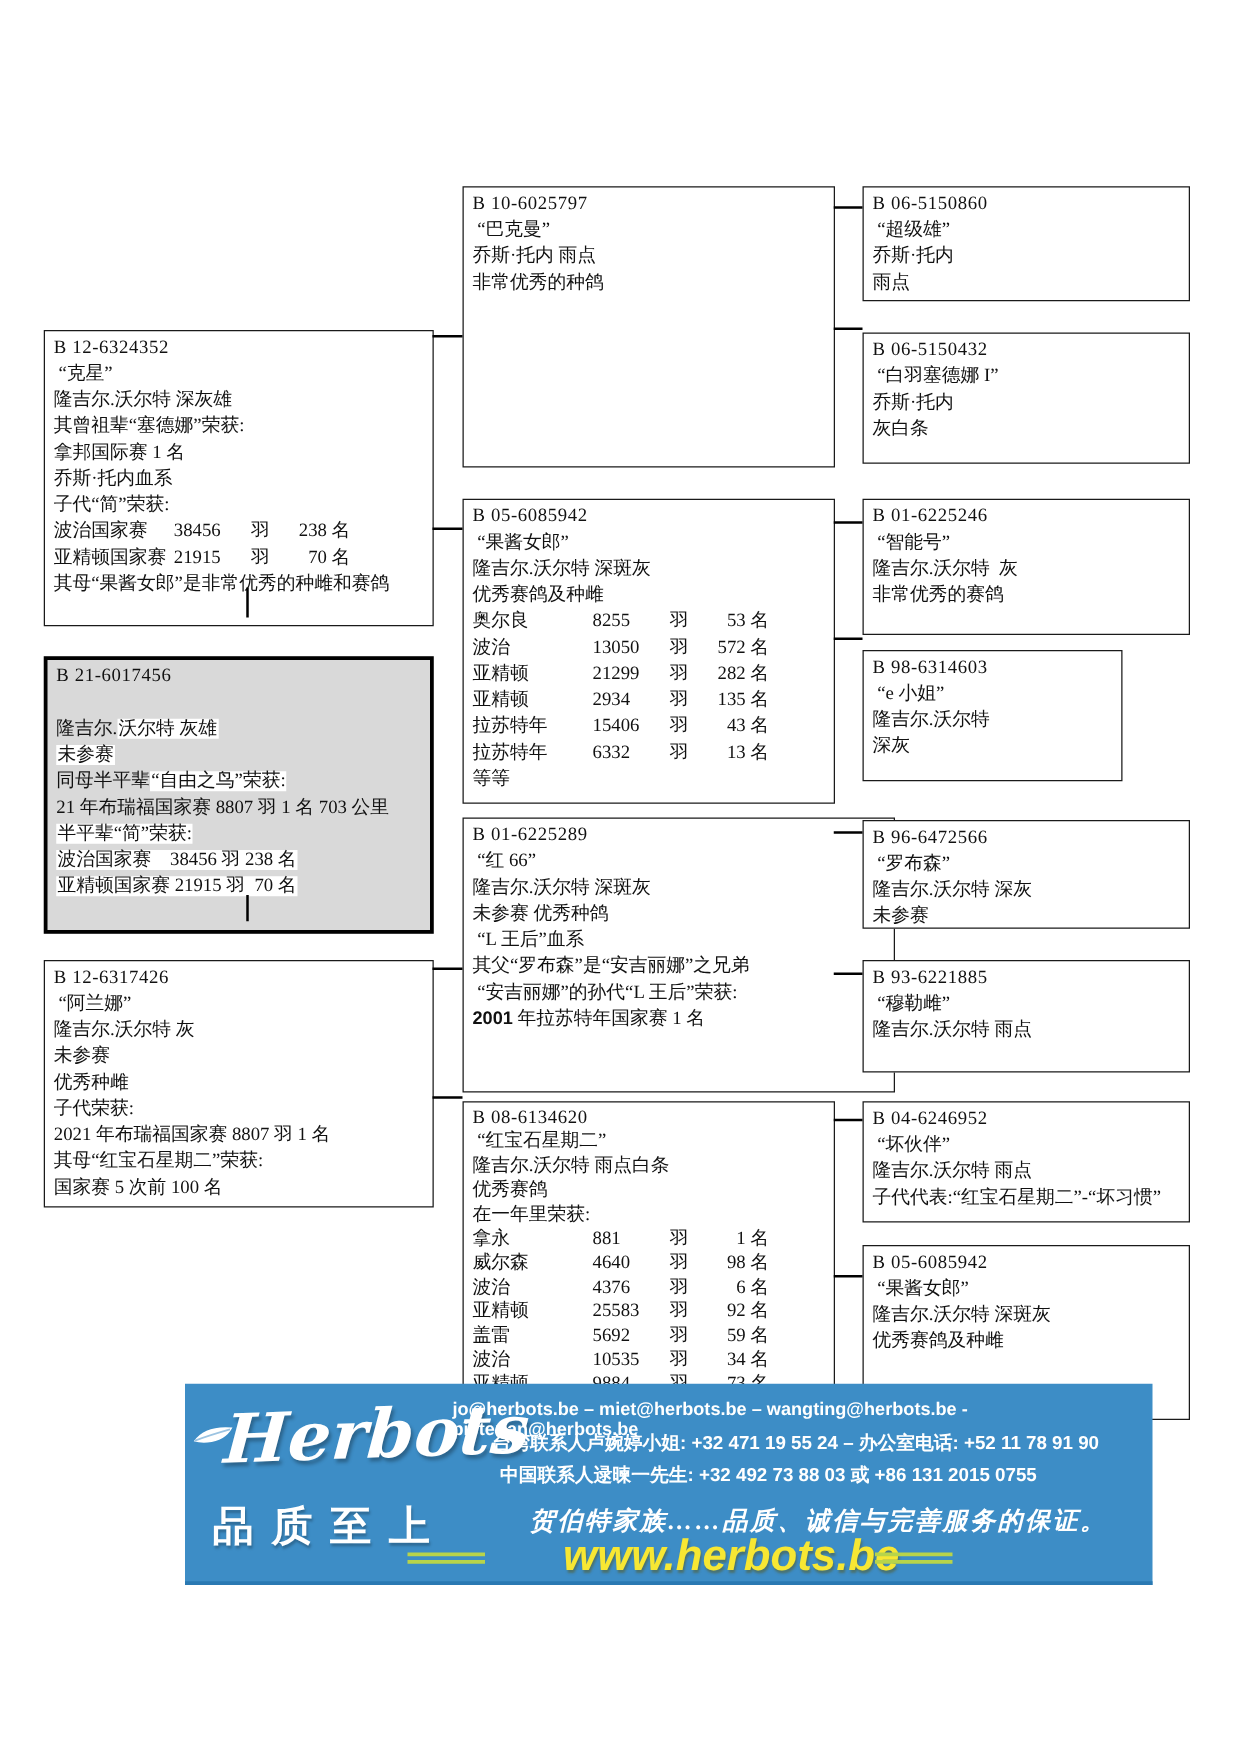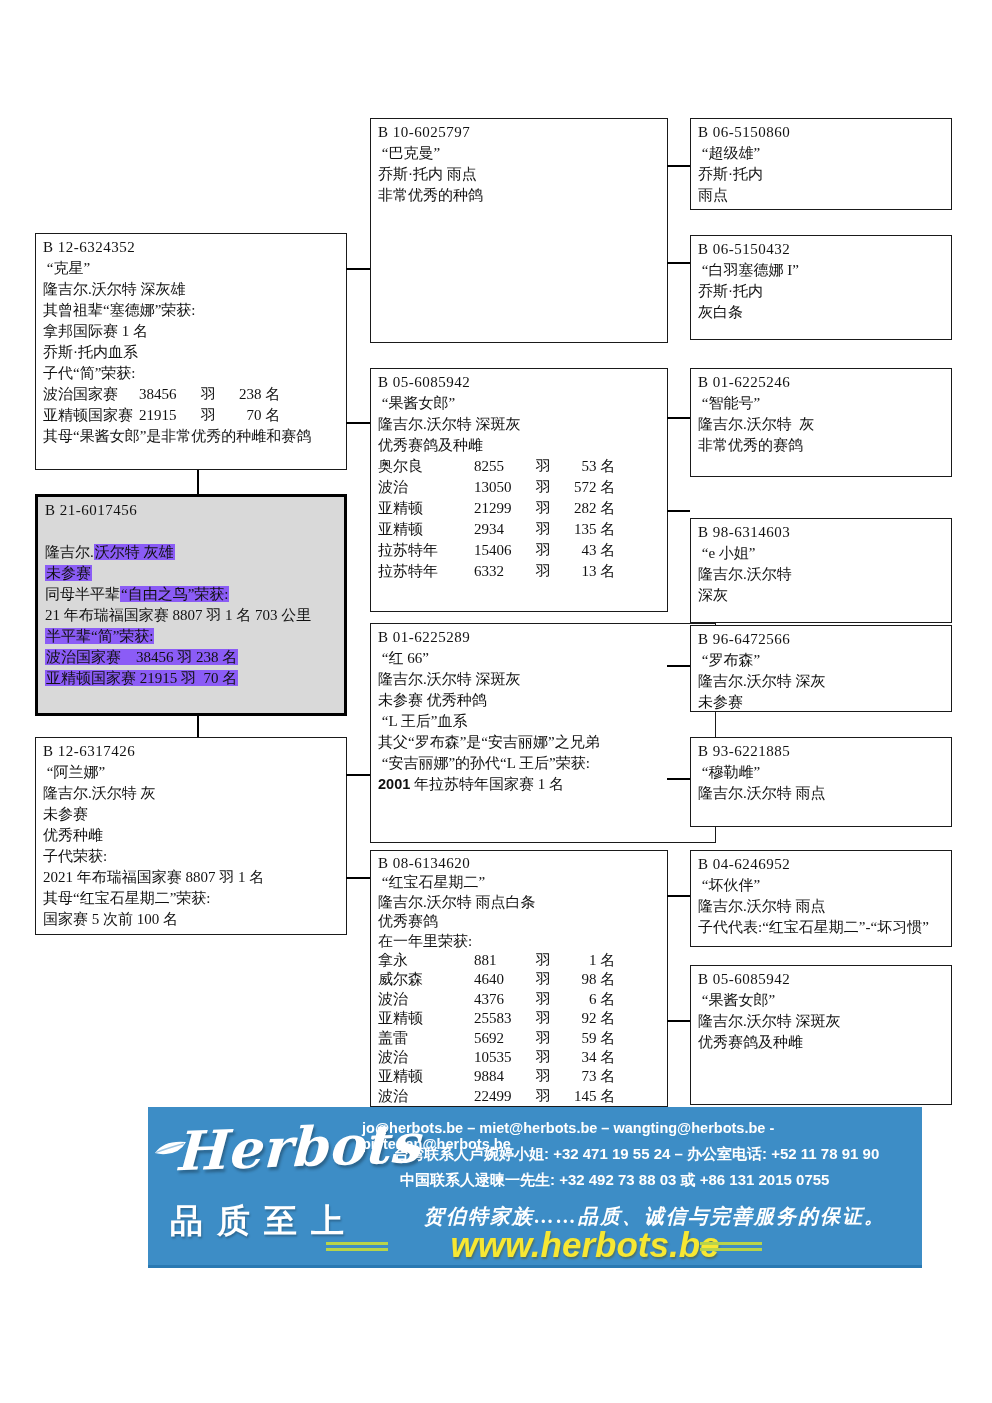--- a/index.html
+++ b/index.html
@@ -1,24 +1,24 @@
 <!DOCTYPE html>
 <html><head>
 <meta charset="utf-8">
 <style>
   html,body{margin:0;padding:0;background:#ffffff;}
   #page{position:relative;width:992px;height:1403px;background:#ffffff;overflow:hidden;
         font-family:"Liberation Serif","DejaVu Serif",serif;color:#111;}
   .box{position:absolute;background:#fff;border:1.5px solid #1a1a1a;box-sizing:border-box;
-       padding:3px 6px 2px 7px;font-size:15px;line-height:21px;overflow:hidden;}
+       padding:3px 6px 2px 7px;font-size:15px;line-height:21px;overflow:hidden;margin-top:31px;}
   .box .ring{letter-spacing:.5px;white-space:pre;}
   .box.subject{background:#d9d9d9;border:3px solid #000;}
   .box.tight{line-height:19.4px;}
   .ln{white-space:pre-wrap;min-height:1em;}
-  .ln .hl{background:#8b5cf6;padding:0 1px;}
+  .ln .hl{background:#ffffff;padding:0 1px;}
   .ln .b{font-weight:bold;font-family:"Liberation Sans",sans-serif;font-size:14.5px;}
   .ln.row{display:flex;white-space:pre;}
   .ln.row .race{flex:0 0 96px;}
   .ln.row .birds{flex:0 0 58px;}
   .ln.row .rank{flex:0 0 42px;text-align:right;}
   .ln.row .unit{white-space:pre;}
   .conn{position:absolute;background:#000;}
   
   #banner{position:absolute;left:148px;top:1107px;width:774px;height:161px;
           background:#3d8dc6;border-bottom:3px solid #2a79b2;box-sizing:border-box;z-index:5;
@@ -103,20 +103,21 @@
     <div>
         <div class="ln"> “果酱女郎”</div>
         <div class="ln">隆吉尔.沃尔特 深斑灰</div>
         <div class="ln">优秀赛鸽及种雌</div>
         <div class="ln row"><span class="race">奥尔良</span><span class="birds">8255</span><span class="unit"> 羽 </span><span class="rank">53</span><span class="unit"> 名</span></div>
         <div class="ln row"><span class="race">波治</span><span class="birds">13050</span><span class="unit"> 羽 </span><span class="rank">572</span><span class="unit"> 名</span></div>
         <div class="ln row"><span class="race">亚精顿</span><span class="birds">21299</span><span class="unit"> 羽 </span><span class="rank">282</span><span class="unit"> 名</span></div>
         <div class="ln row"><span class="race">亚精顿</span><span class="birds">2934</span><span class="unit"> 羽 </span><span class="rank">135</span><span class="unit"> 名</span></div>
         <div class="ln row"><span class="race">拉苏特年</span><span class="birds">15406</span><span class="unit"> 羽 </span><span class="rank">43</span><span class="unit"> 名</span></div>
         <div class="ln row"><span class="race">拉苏特年</span><span class="birds">6332</span><span class="unit"> 羽 </span><span class="rank">13</span><span class="unit"> 名</span></div>
+        <div class="ln">等等</div>
       </div>
   </div>
 
   <div class="box" style="left:370px;top:623px;width:346px;height:220px">
     <div class="ring">B 01-6225289</div>
     <div>
         <div class="ln"> “红 66”</div>
         <div class="ln">隆吉尔.沃尔特 深斑灰</div>
         <div class="ln">未参赛 优秀种鸽</div>
         <div class="ln"> “L 王后”血系</div>
@@ -164,21 +165,21 @@
 
   <div class="box" style="left:690px;top:368px;width:262px;height:109px">
     <div class="ring">B 01-6225246</div>
     <div>
         <div class="ln"> “智能号”</div>
         <div class="ln">隆吉尔.沃尔特  灰</div>
         <div class="ln">非常优秀的赛鸽</div>
       </div>
   </div>
 
-  <div class="box" style="left:690px;top:518px;width:262px;height:105px">
+  <div class="box" style="left:690px;top:489px;width:208px;height:105px">
     <div class="ring">B 98-6314603</div>
     <div>
         <div class="ln"> “e 小姐”</div>
         <div class="ln">隆吉尔.沃尔特</div>
         <div class="ln">深灰</div>
       </div>
   </div>
 
   <div class="box" style="left:690px;top:625px;width:262px;height:87px">
     <div class="ring">B 96-6472566</div>

